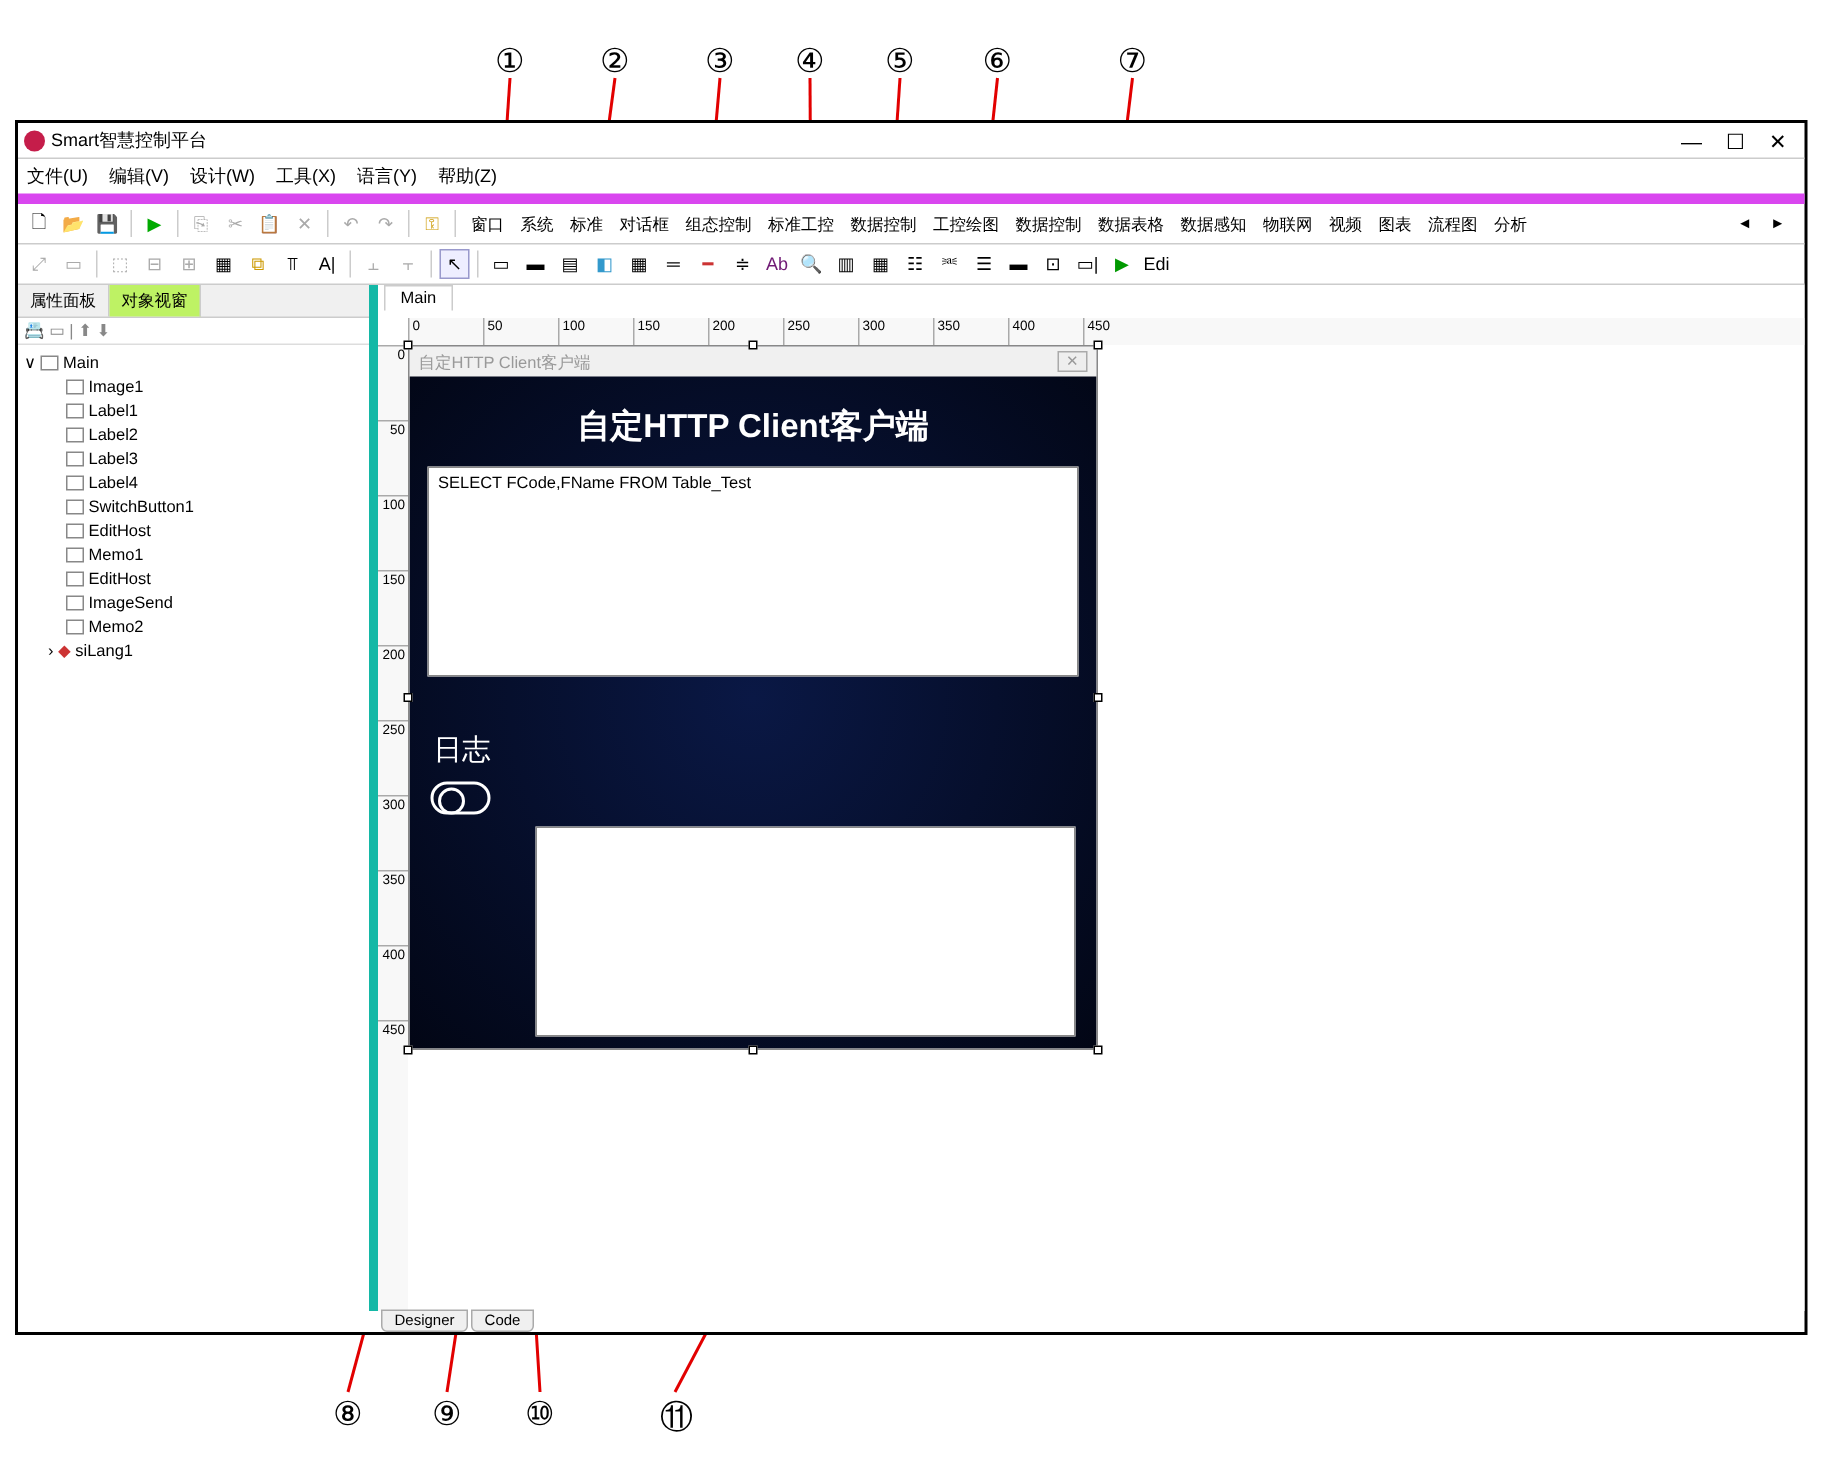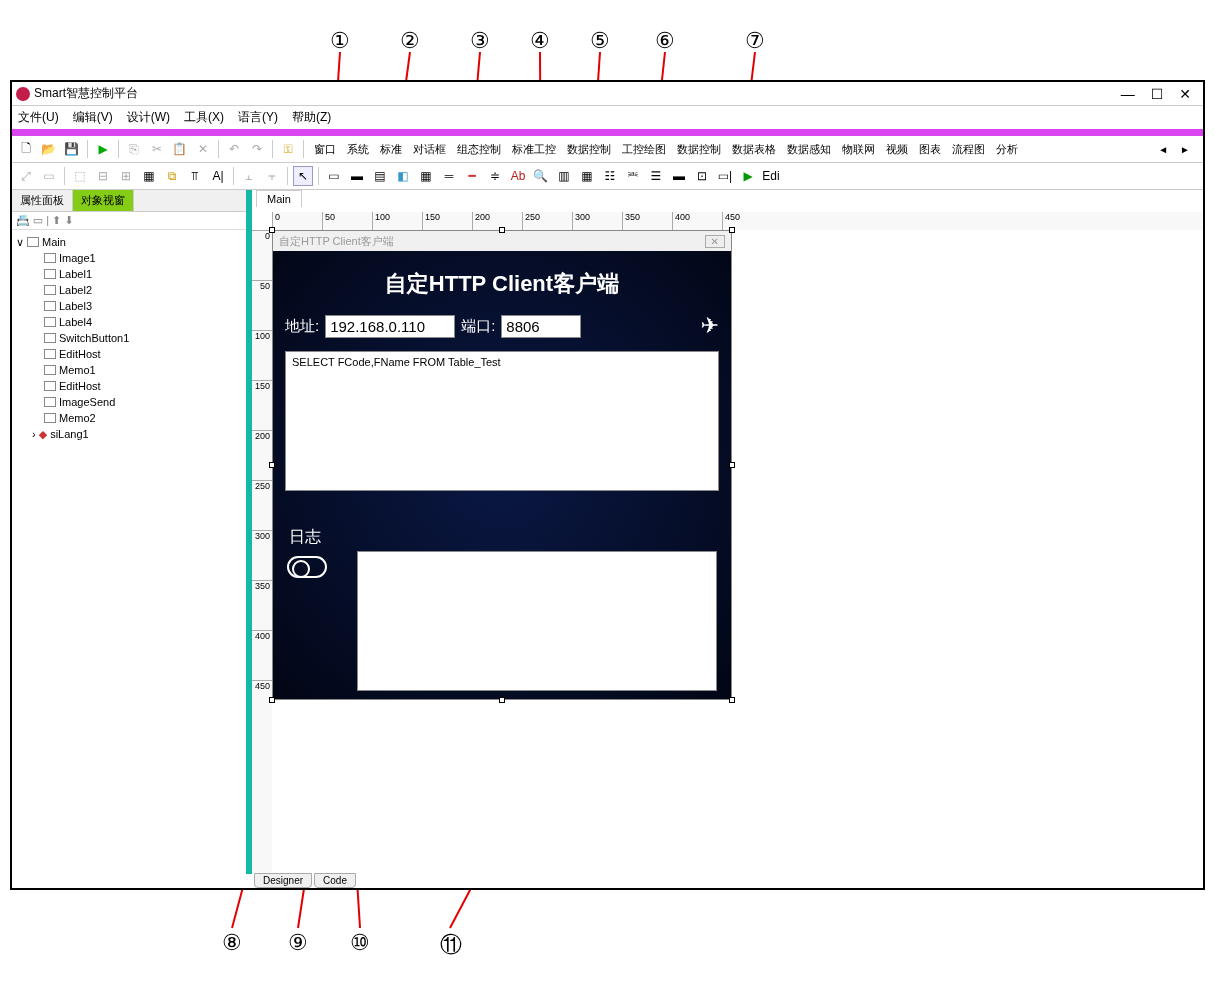--- a/index.html
+++ b/index.html
@@ -9,41 +9,41 @@
 .titlebar .rasp { width: 14px; height: 14px; background: #c51d4a; border-radius: 50%; margin-right: 4px; }
 .win-controls { margin-left: auto; display: flex; gap: 16px; padding-right: 8px; font-size: 14px; }
 .menubar { display: flex; gap: 14px; padding: 3px 6px; border-bottom: 7px solid #d946ef; font-size: 12px; }
 .toolbar-row { display: flex; align-items: center; height: 27px; border-bottom: 1px solid #ccc; padding: 0 4px; gap: 3px; font-size: 11px; }
 .tb-btn { width: 20px; height: 20px; display: inline-flex; align-items: center; justify-content: center; border: 1px solid transparent; font-size: 12px; }
 .tb-sep { width: 1px; height: 18px; background: #ccc; margin: 0 2px; }
 .main-area { display: flex; height: calc(100% - 24px - 22px - 54px - 22px); }
 .left-panel { width: 240px; border-right: 6px solid #14b8a6; display: flex; flex-direction: column; }
 .panel-tabs { display: flex; border-bottom: 1px solid #ccc; background: #f0f0f0; font-size: 11px; }
 .panel-tabs span { padding: 3px 8px; border-right: 1px solid #ccc; }
-.panel-tabs span.active { background: #84cc16; }
+.panel-tabs span.active { background: #bef264; }
 .panel-tools { padding: 2px 4px; border-bottom: 1px solid #ddd; font-size: 11px; color: #888; }
 .tree { padding: 4px; font-size: 11px; line-height: 16px; }
 .tree-item { display: flex; align-items: center; gap: 3px; padding-left: 16px; }
 .tree-root { padding-left: 0; }
 .tree-icon { width: 12px; height: 10px; border: 1px solid #888; display: inline-block; }
 .design-area { flex: 1; position: relative; background: #fff; overflow: hidden; }
 .design-tab { position: absolute; top: 0; left: 4px; padding: 2px 10px; border: 1px solid #ccc; border-bottom: none; background: #fff; font-size: 11px; }
 .ruler-h { position: absolute; top: 22px; left: 20px; right: 0; height: 18px; background: #f8f8f8; font-size: 9px; display: flex; }
 .ruler-h span { width: 50px; border-left: 1px solid #aaa; padding-left: 2px; }
 .ruler-v { position: absolute; top: 40px; left: 0; width: 20px; bottom: 0; background: #f8f8f8; font-size: 9px; }
 .ruler-v span { display: block; height: 50px; border-top: 1px solid #aaa; text-align: right; padding-right: 2px; }
 .canvas { position: absolute; top: 40px; left: 20px; width: 460px; height: 470px; background: radial-gradient(ellipse at center, #0a1845 0%, #020615 100%); border: 1px solid #888; }
 .canvas-handle { position: absolute; width: 6px; height: 6px; background: #fff; border: 1px solid #000; }
 .form-titlebar { height: 20px; background: #f0f0f0; color: #999; font-size: 11px; padding: 2px 6px; display: flex; align-items: center; }
 .form-close { margin-left: auto; border: 1px solid #aaa; padding: 0 5px; font-size: 10px; background: #eee; }
 .form-title { color: #fff; font-size: 22px; font-weight: bold; text-align: center; margin-top: 18px; }
 .addr-row { display: flex; align-items: center; gap: 6px; padding: 14px 12px 0 12px; color: #fff; font-size: 15px; }
 .addr-row input { font-size: 15px; padding: 2px 4px; border: 1px solid #888; font-family: Arial; }
 .memo1 { margin: 12px; background: #fff; height: 140px; padding: 4px 6px; font-size: 11px; border: 1px solid #888; }
-.log-label { color: #fff; font-size: 16px; margin: 36px 0 0 16px; }
+.log-label { color: #fff; font-size: 19px; margin: 36px 0 0 16px; }
 .switch { width: 40px; height: 22px; border: 2px solid #fff; border-radius: 12px; margin: 8px 0 0 14px; position: relative; }
 .switch::after { content: ''; position: absolute; left: 3px; top: 2px; width: 14px; height: 14px; border: 2px solid #fff; border-radius: 50%; }
 .memo2 { position: absolute; left: 84px; top: 320px; width: 360px; height: 140px; background: #fff; border: 1px solid #888; }
 .send-icon { color: #fff; font-size: 22px; transform: rotate(0deg); }
 .bottom-tabs { position: absolute; bottom: 0; left: 242px; display: flex; font-size: 10px; }
 .bottom-tabs span { padding: 1px 8px; border: 1px solid #aaa; border-radius: 0 0 4px 4px; background: #f0f0f0; margin-right: 2px; }
 
 .callout-num { position: absolute; font-size: 22px; font-family: serif; }
 .arrow { stroke: #e20000; stroke-width: 2; fill: none; }
 .arrow-head { fill: #e20000; }
@@ -167,21 +167,21 @@
     <span class="tb-btn" style="border:1px solid #99c;background:#eef">↖</span>
     <span class="tb-sep"></span>
     <span class="tb-btn">▭</span>
     <span class="tb-btn">▬</span>
     <span class="tb-btn">▤</span>
     <span class="tb-btn" style="color:#39c">◧</span>
     <span class="tb-btn">▦</span>
     <span class="tb-btn">═</span>
     <span class="tb-btn" style="color:#c33">━</span>
     <span class="tb-btn">≑</span>
-    <span class="tb-btn" style="color:#b91c1c">Ab</span>
+    <span class="tb-btn" style="color:#701a75">Ab</span>
     <span class="tb-btn">🔍</span>
     <span class="tb-btn">▥</span>
     <span class="tb-btn">▦</span>
     <span class="tb-btn">☷</span>
     <span class="tb-btn">⎃</span>
     <span class="tb-btn">☰</span>
     <span class="tb-btn">▬</span>
     <span class="tb-btn">⊡</span>
     <span class="tb-btn">▭|</span>
     <span class="tb-btn" style="color:#090">▶</span>
@@ -280,28 +280,20 @@
         <div class="canvas-handle" style="left:50%;top:-4px;margin-left:-3px"></div>
         <div class="canvas-handle" style="left:50%;bottom:-4px;margin-left:-3px"></div>
         <div class="canvas-handle" style="top:50%;left:-4px;margin-top:-3px"></div>
         <div class="canvas-handle" style="top:50%;right:-4px;margin-top:-3px"></div>
 
         <div class="form-titlebar">
           <span>自定HTTP Client客户端</span>
           <span class="form-close">✕</span>
         </div>
         <div class="form-title">自定HTTP Client客户端</div>
-        <div class="addr-row">
-          <span>地址:</span>
-          <input style="width: 130px;" value="192.168.0.110">
-          <span>端口:</span>
-          <input style="width: 80px;" value="8806">
-          <span style="flex:1"></span>
-          <span class="send-icon">✈</span>
-        </div>
         <div class="memo1">SELECT FCode,FName FROM Table_Test</div>
         <div class="log-label">日志</div>
         <div class="switch"></div>
         <div class="memo2"></div>
       </div>
     </div>
   </div>
 
   <div class="bottom-tabs">
     <span>Designer</span>

